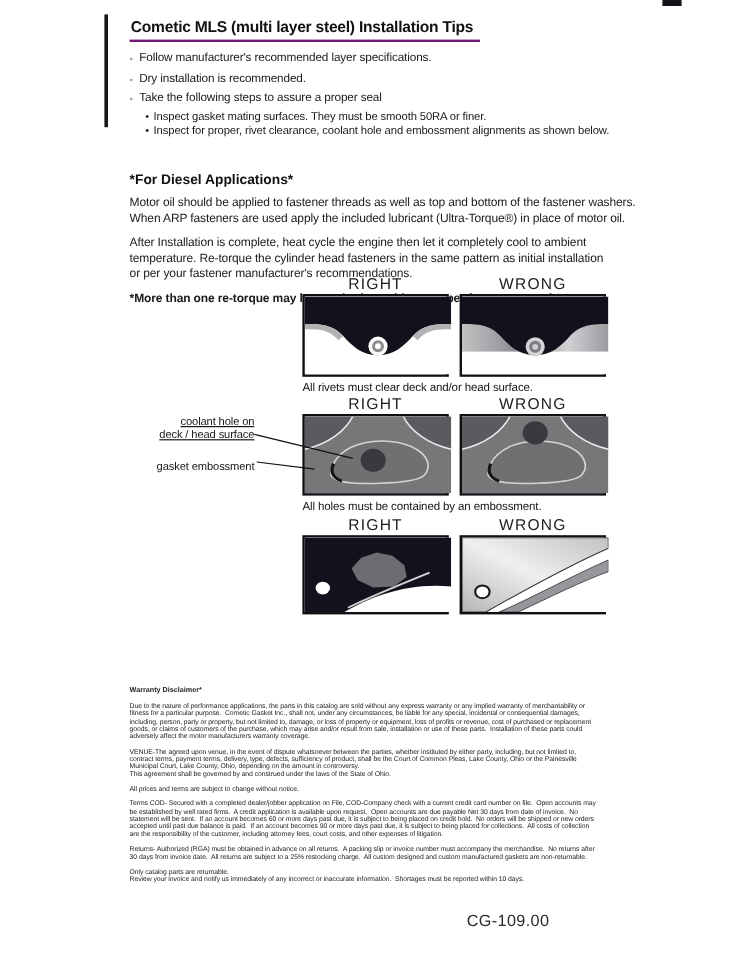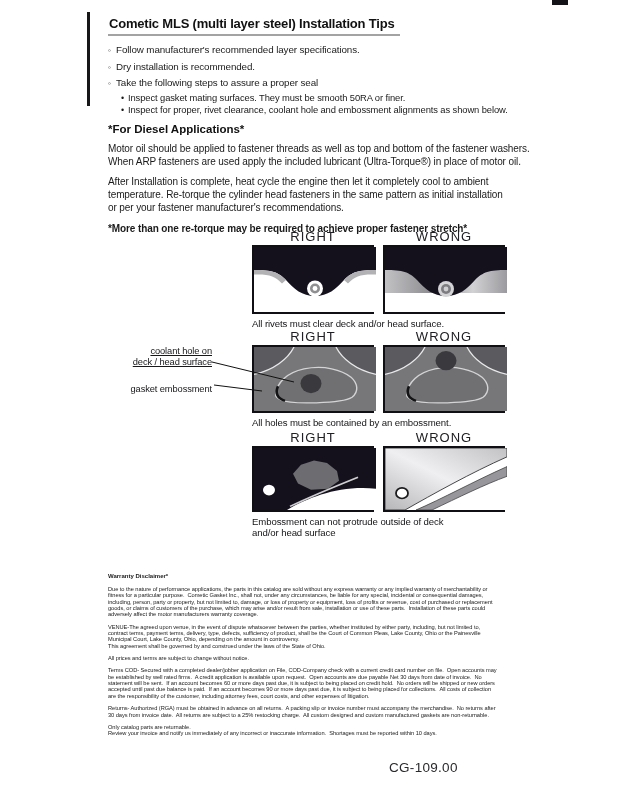--- a/index.html
+++ b/index.html
@@ -8,27 +8,27 @@
     font-family:"Liberation Sans","DejaVu Sans",sans-serif;color:#1a1a1a;
   }
   .abs{position:absolute;}
   
   #left-rule{left:87px;top:12px;width:2.5px;height:94px;background:#17171a;}
   #reg-mark{left:552px;top:0;width:16px;height:5px;background:#141418;}
   
   #main-col{left:108px;top:14px;width:412px;}
   #page-title{
     display:inline-block;font-size:13px;font-weight:bold;letter-spacing:-0.2px;
-    border-bottom:2px solid #a3a3a3;padding:0 6px 3px 1px;margin:0 0 6px 0;color:#111;
+    border-bottom:2px solid #701a75;padding:0 6px 3px 1px;margin:0 0 6px 0;color:#111;
   }
   .bullet-row{display:flex;font-size:9.8px;line-height:15.5px;letter-spacing:-0.1px;}
   .bullet-row .marker{width:8px;flex:none;font-size:8px;padding-top:1px;}
   .sub-row{display:flex;font-size:9.4px;line-height:12.5px;margin-left:13px;letter-spacing:-0.1px;}
   .sub-row .marker{width:7px;flex:none;font-size:9px;}
-  #diesel-heading{font-size:11.5px;font-weight:bold;margin-top:6px;color:#111;}
+  #diesel-heading{font-size:11.5px;font-weight:bold;margin-top:28px;color:#111;}
   .para{font-size:10px;line-height:13px;letter-spacing:-0.1px;white-space:pre;margin-top:7px;}
   #retorque-note{margin-top:8px;font-weight:bold;}
   
   .diag-block{position:absolute;left:252px;width:260px;}
   .panel-row{display:flex;gap:9px;}
   .panel-col{width:122px;}
   .panel-label{
     text-align:center;font-size:13px;letter-spacing:1px;color:#202024;
     line-height:14px;margin-bottom:1px;
   }
@@ -205,22 +205,20 @@
               </linearGradient>
             </defs>
             <rect width="122" height="70" fill="#ffffff"></rect>
             <path d="M0,0 H122 V10 C86,28 48,52 20,70 H0 Z" fill="url(#g3)" stroke="#3c3c3f" stroke-width="1"></path>
             <path d="M122,21 C90,37 56,58 31,70 L47,70 C73,56 100,41 122,32 Z" fill="#97979b" stroke="#3c3c3f" stroke-width="0.8"></path>
             <circle cx="17" cy="51" r="6" fill="#ffffff" stroke="#1b1b1e" stroke-width="1.8"></circle>
           </svg>
         </div>
       </div>
     </div>
-    <div class="diag-caption">Embossment can not protrude outside of deck
-and/or head surface</div>
   </div>
 
   <div id="legal" class="abs">
     <div id="legal-heading">Warranty Disclaimer*</div>
     <div class="legal-para">Due to the nature of performance applications, the parts in this catalog are sold without any express warranty or any implied warranty of merchantability or
 fitness for a particular purpose.  Cometic Gasket Inc., shall not, under any circumstances, be liable for any special, incidental or consequential damages,
 including, person, party or property, but not limited to, damage, or loss of property or equipment, loss of profits or revenue, cost of purchased or replacement
 goods, or claims of customers of the purchase, which may arise and/or result from sale, installation or use of these parts.  Installation of these parts could
 adversely affect the motor manufacturers warranty coverage.</div>
     <div class="legal-para">VENUE-The agreed upon venue, in the event of dispute whatsoever between the parties, whether instituted by either party, including, but not limited to,

